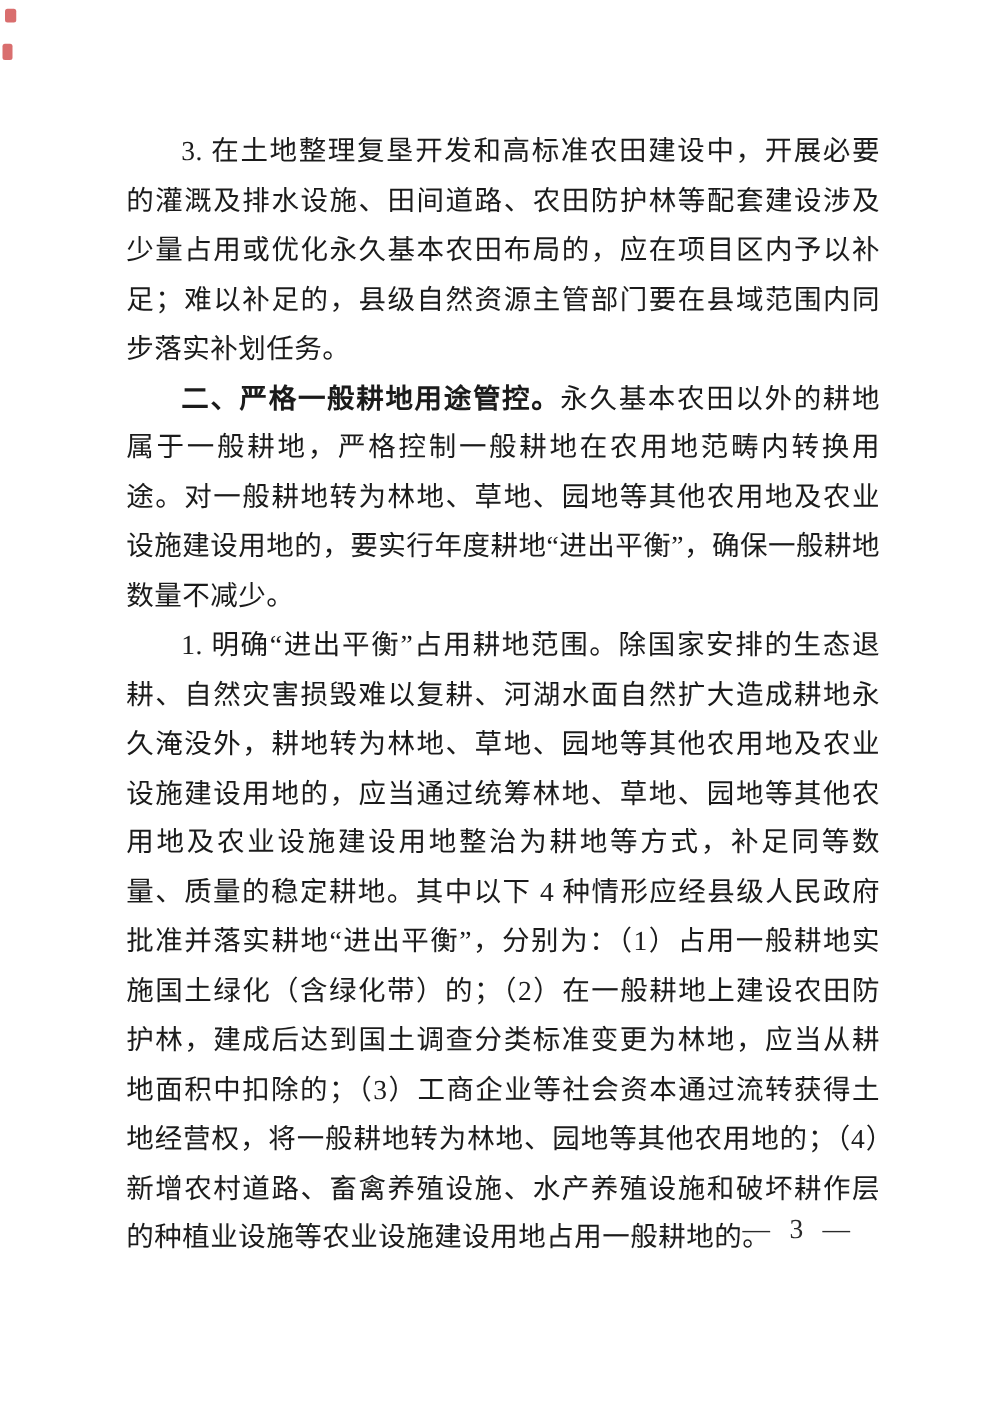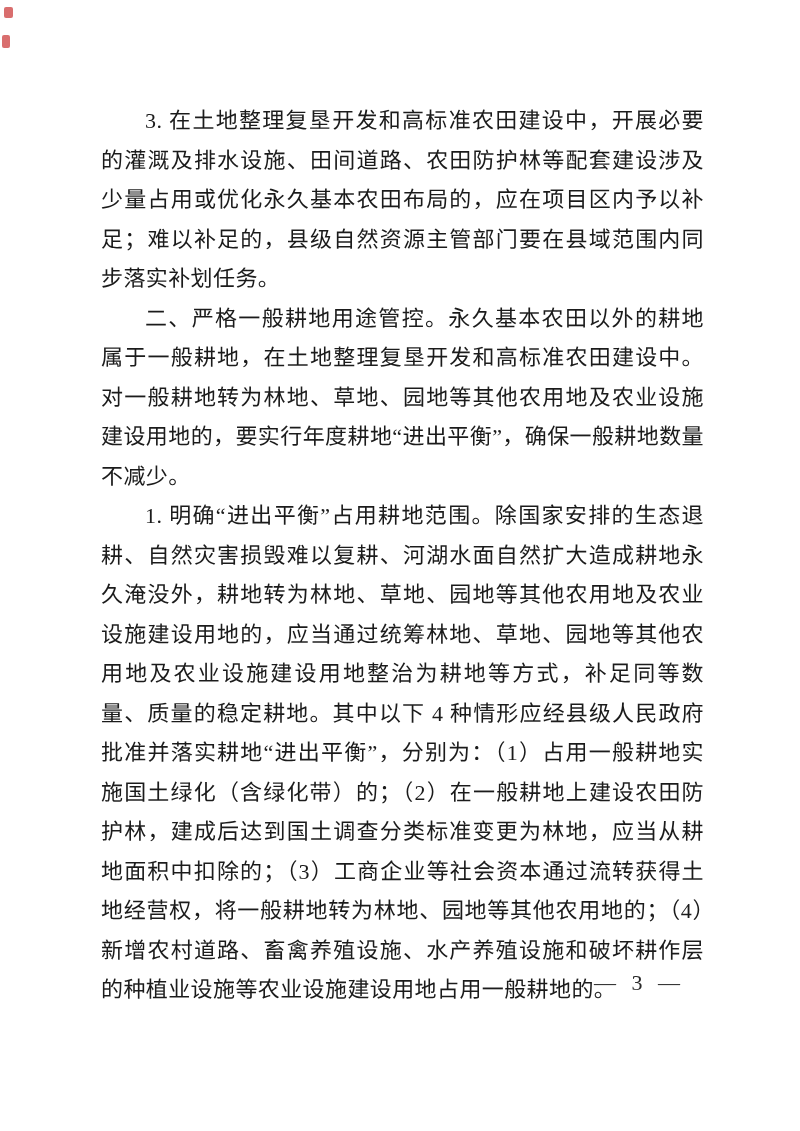--- a/index.html
+++ b/index.html
@@ -31,21 +31,21 @@
     font-size: 22px;
     line-height: 39.5px;
     letter-spacing: 0.4px;
     text-align: justify;
     text-justify: inter-character;
     text-indent: 2em;
     word-break: break-all;
     color: #1b1b1b;
   }
   .para b {
-    font-weight: 400;
+    font-weight: 700;
   }
   .page-footer {
     position: absolute;
     top: 968px;
     right: 120px;
     font-size: 22px;
     line-height: 30px;
     color: #2a2a2a;
     word-spacing: 10px;
     white-space: nowrap;
@@ -74,21 +74,21 @@
 
 <div class="page">
 
   <span class="speck speck-1" style="background: rgb(207, 74, 74);"></span>
   <span class="speck speck-2" style="background: rgb(207, 74, 74);"></span>
 
   <div class="text-block">
 
     <p class="para">3. 在土地整理复垦开发和高标准农田建设中，开展必要的灌溉及排水设施、田间道路、农田防护林等配套建设涉及少量占用或优化永久基本农田布局的，应在项目区内予以补足；难以补足的，县级自然资源主管部门要在县域范围内同步落实补划任务。</p>
 
-    <p class="para"><b>二、严格一般耕地用途管控。</b><span>永久基本农田以外的耕地属于一般耕地，在土地整理复垦开发和高标准农田建设中。对一般耕地转为林地、草地、园地等其他农用地及农业设施建设用地的，要实行年度耕地“进出平衡”，确保一般耕地数量不减少。</span></p>
+    <p class="para"><b>二、严格一般耕地用途管控。</b><span>永久基本农田以外的耕地属于一般耕地，严格控制一般耕地在农用地范畴内转换用途。对一般耕地转为林地、草地、园地等其他农用地及农业设施建设用地的，要实行年度耕地“进出平衡”，确保一般耕地数量不减少。</span></p>
 
     <p class="para">1. 明确“进出平衡”占用耕地范围。除国家安排的生态退耕、自然灾害损毁难以复耕、河湖水面自然扩大造成耕地永久淹没外，耕地转为林地、草地、园地等其他农用地及农业设施建设用地的，应当通过统筹林地、草地、园地等其他农用地及农业设施建设用地整治为耕地等方式，补足同等数量、质量的稳定耕地。其中以下 4 种情形应经县级人民政府批准并落实耕地“进出平衡”，分别为：（1）占用一般耕地实施国土绿化（含绿化带）的；（2）在一般耕地上建设农田防护林，建成后达到国土调查分类标准变更为林地，应当从耕地面积中扣除的；（3）工商企业等社会资本通过流转获得土地经营权，将一般耕地转为林地、园地等其他农用地的；（4）新增农村道路、畜禽养殖设施、水产养殖设施和破坏耕作层的种植业设施等农业设施建设用地占用一般耕地的。</p>
 
   </div>
 
   <div class="page-footer">— 3 —</div>
 
 </div>
 
 </body></html>

